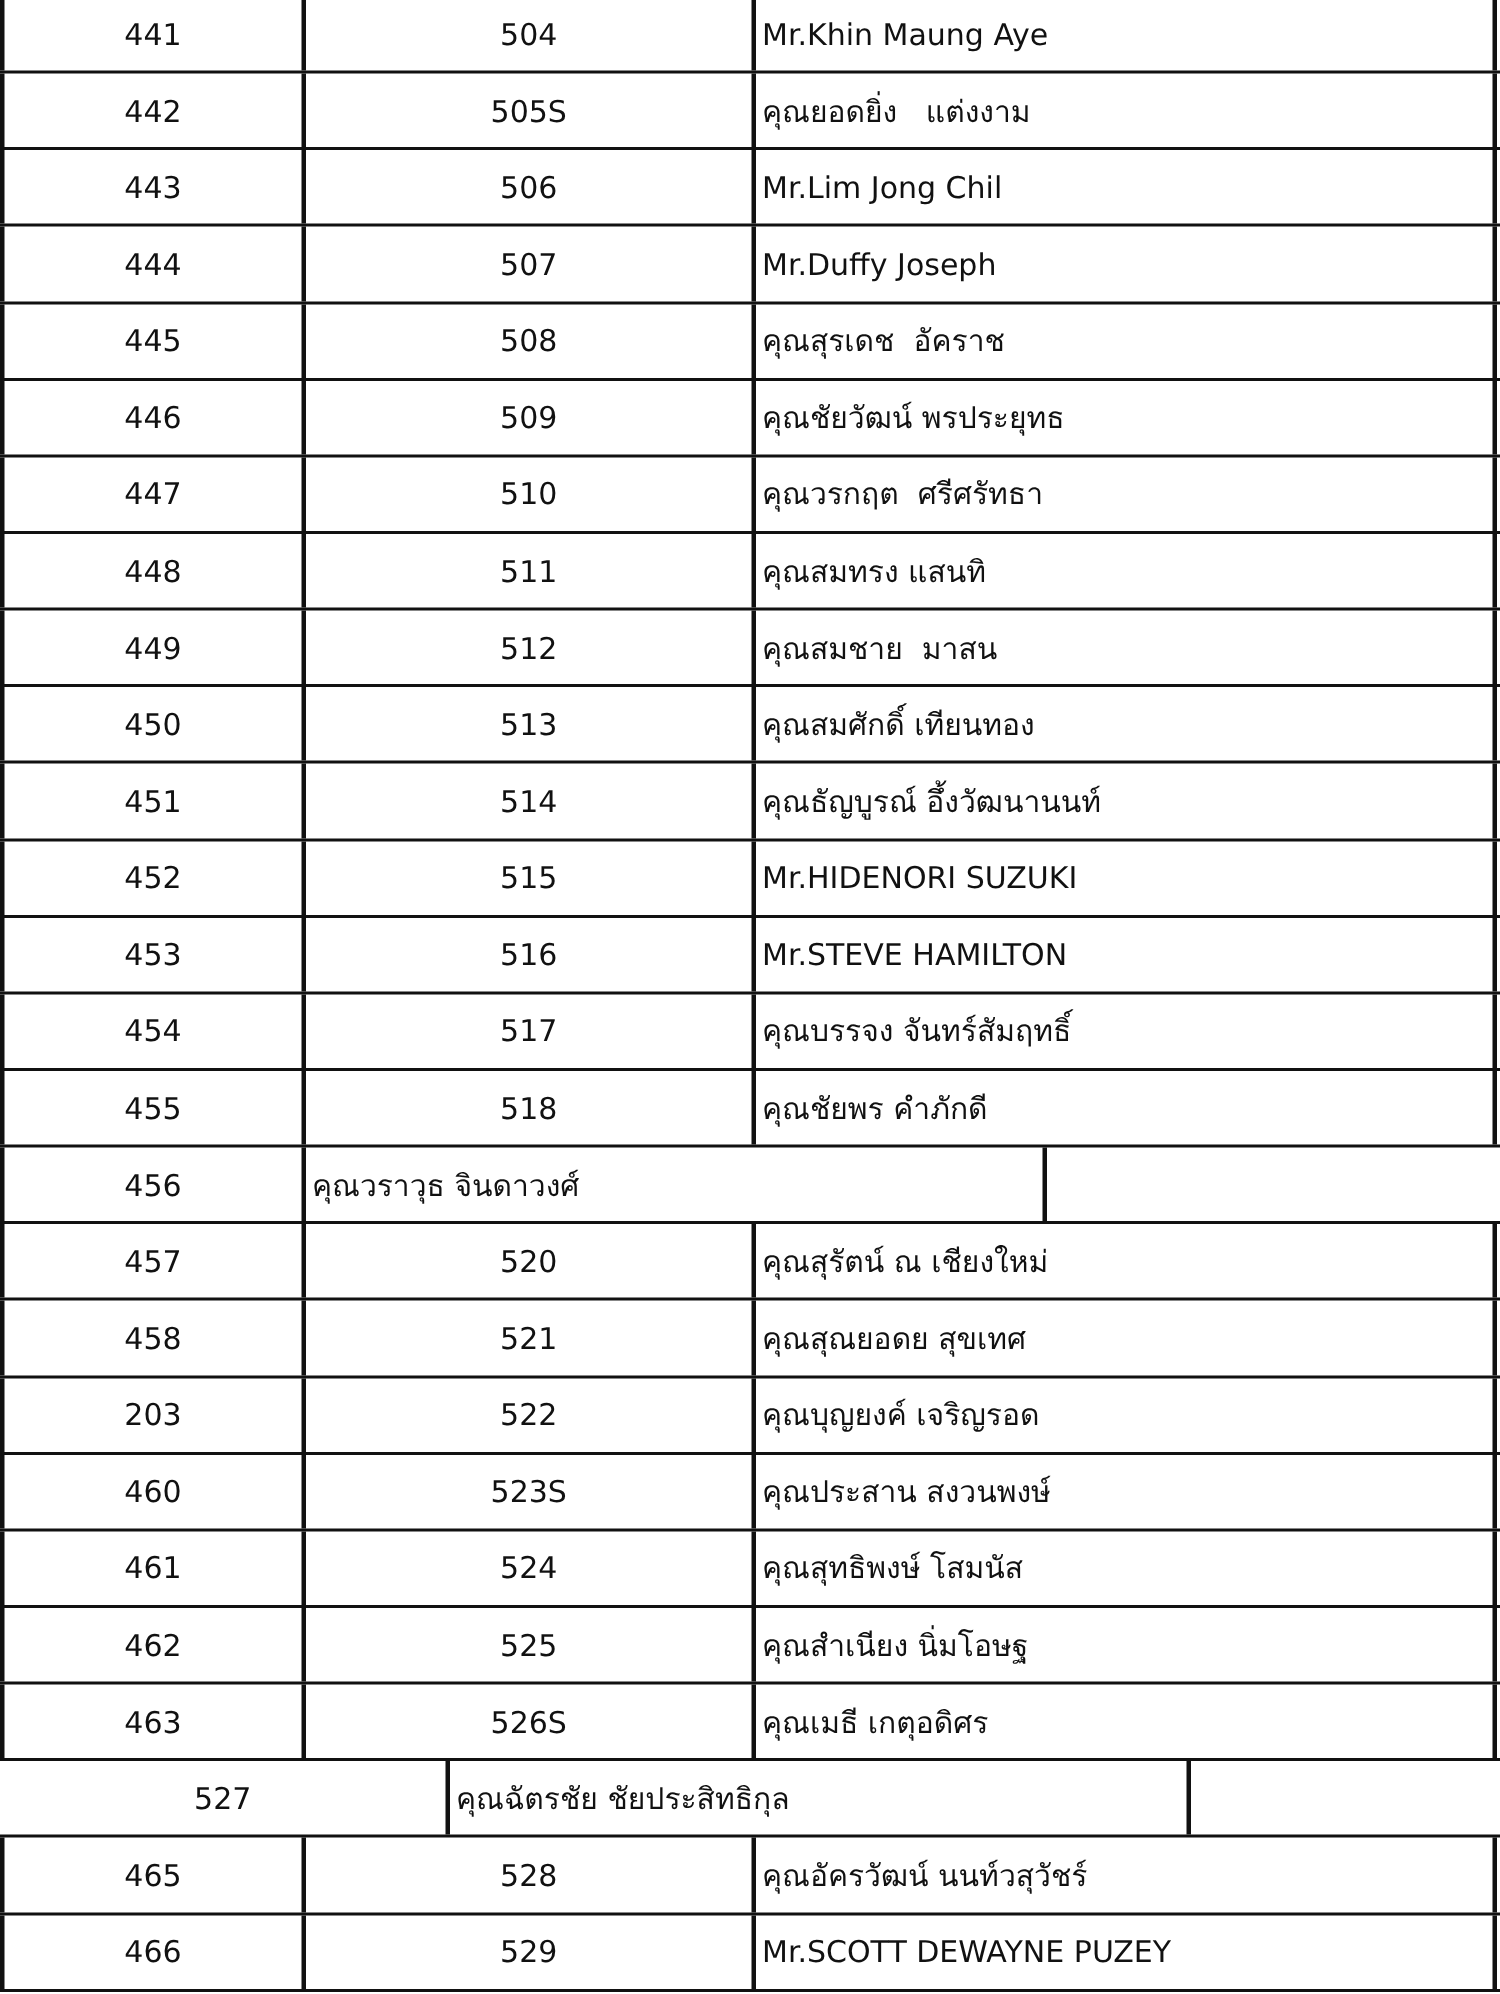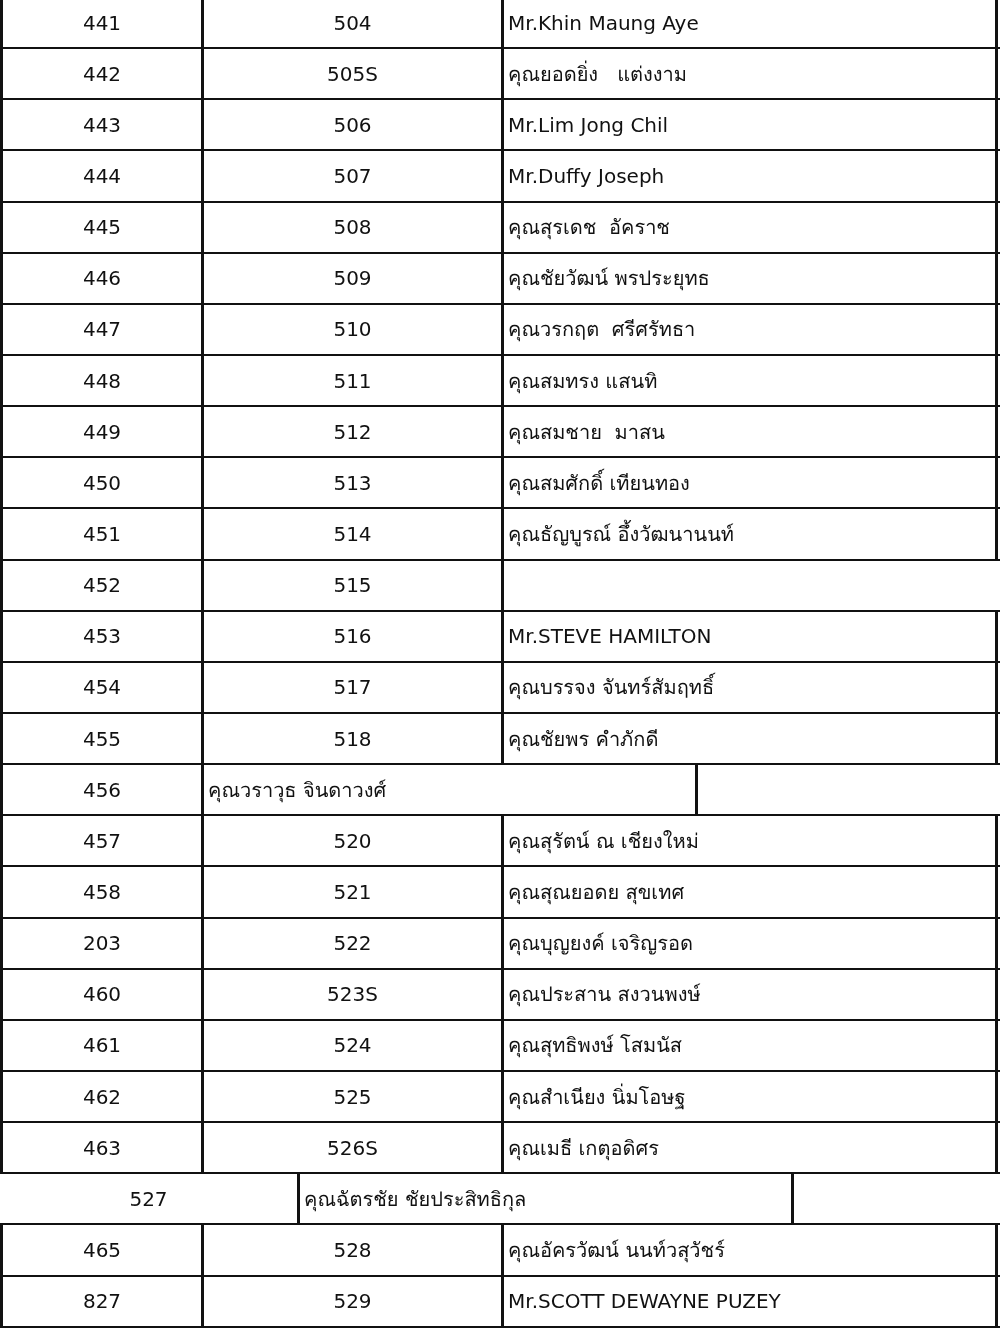--- a/index.html
+++ b/index.html
@@ -68,20 +68,21 @@
       <div class="cell c3">คุณสมศักดิ์ เทียนทอง</div>
     </div>
     <div class="row">
       <div class="cell c1">451</div>
       <div class="cell c2">514</div>
       <div class="cell c3">คุณธัญบูรณ์ อึ้งวัฒนานนท์</div>
     </div>
     <div class="row">
       <div class="cell c1">452</div>
       <div class="cell c2">515</div>
+      <div class="cell c3">Mr.HIDENORI SUZUKI</div>
     </div>
     <div class="row">
       <div class="cell c1">453</div>
       <div class="cell c2">516</div>
       <div class="cell c3">Mr.STEVE HAMILTON</div>
     </div>
     <div class="row">
       <div class="cell c1">454</div>
       <div class="cell c2">517</div>
       <div class="cell c3">คุณบรรจง จันทร์สัมฤทธิ์</div>
@@ -133,17 +134,17 @@
     <div class="row">
       <div class="cell c2">527</div>
       <div class="cell c3">คุณฉัตรชัย ชัยประสิทธิกุล</div>
     </div>
     <div class="row">
       <div class="cell c1">465</div>
       <div class="cell c2">528</div>
       <div class="cell c3">คุณอัครวัฒน์ นนท์วสุวัชร์</div>
     </div>
     <div class="row">
-      <div class="cell c1">827</div>
+      <div class="cell c1">466</div>
       <div class="cell c2">529</div>
       <div class="cell c3">Mr.SCOTT DEWAYNE PUZEY</div>
     </div>
   </div>
 
 </body></html>

